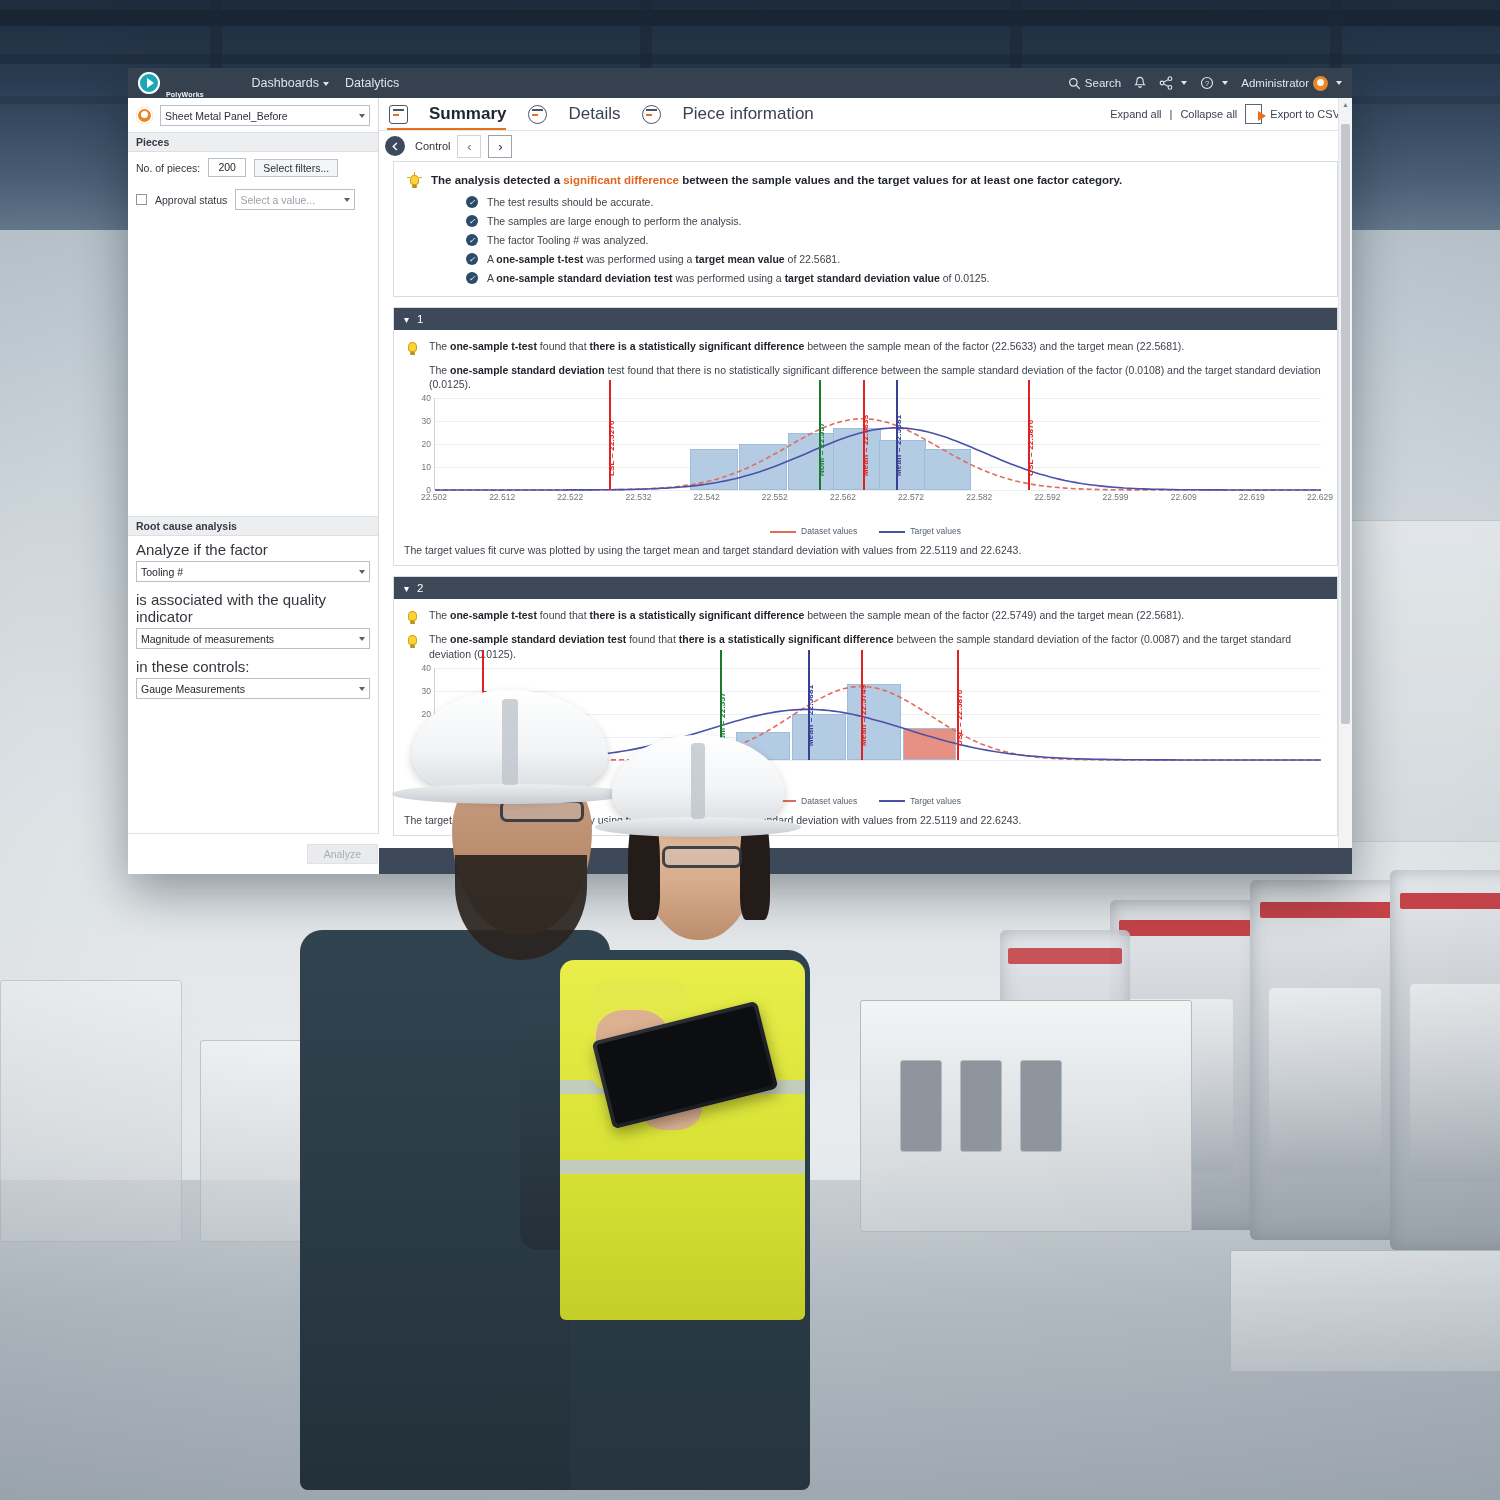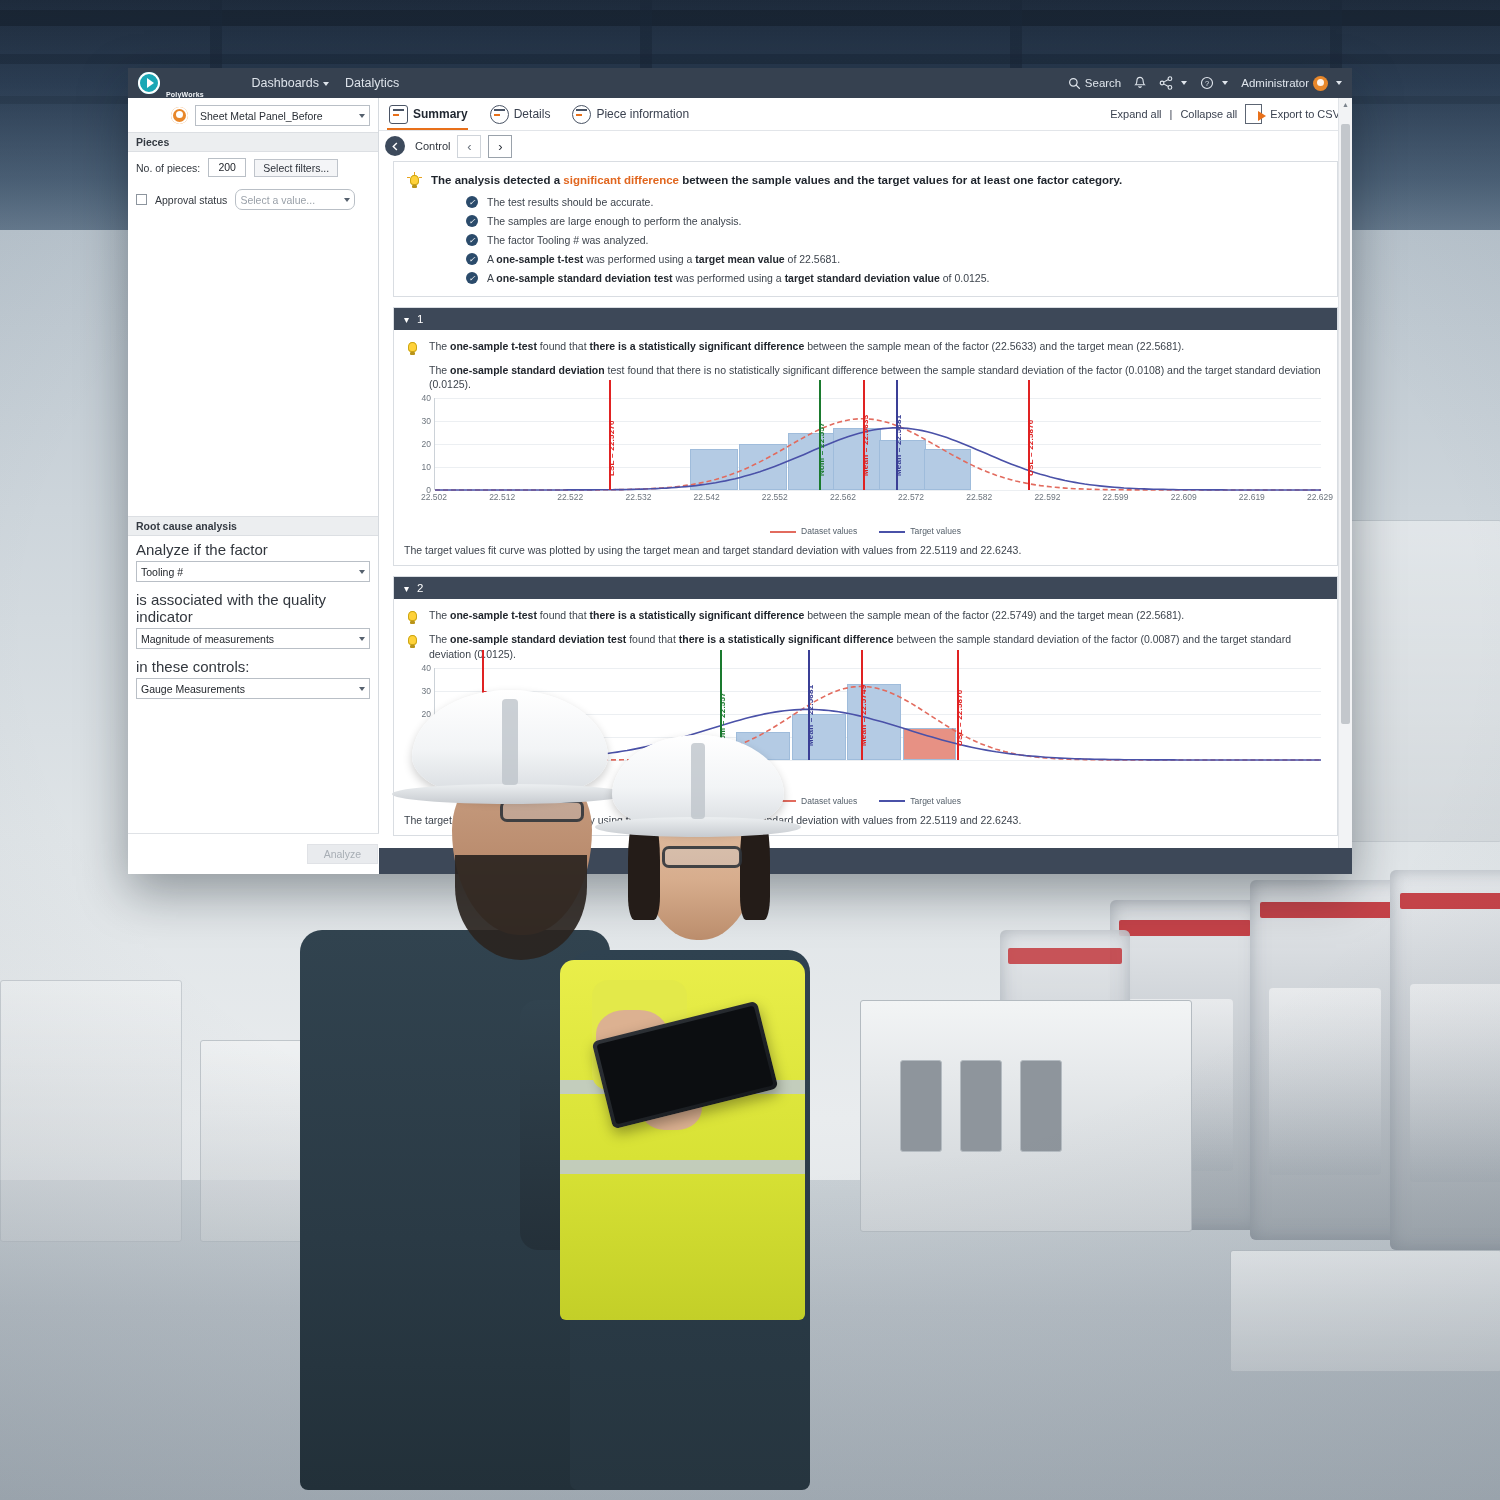--- a/index.html
+++ b/index.html
@@ -73,21 +73,21 @@
   .menu-item{font-size:12.5px;color:#dde3ea;margin-right:16px;cursor:default;}
   .caret{display:inline-block;width:0;height:0;border-left:3.5px solid transparent;border-right:3.5px solid transparent;border-top:4px solid currentColor;margin-left:4px;vertical-align:middle;}
   .tb-right{margin-left:auto;display:flex;align-items:center;gap:13px;font-size:11.5px;color:#dfe5ec;}
   .tb-right .ic{display:inline-flex;align-items:center;gap:4px;}
   .avatar-dot{width:15px;height:15px;border-radius:50%;background:#e8872a;display:inline-block;position:relative;}
   .avatar-dot:after{content:"";position:absolute;left:4px;top:3px;width:7px;height:7px;border-radius:50%;background:#fff;opacity:.9;}
 
   .appbody{display:flex;height:776px;}
   
   .sidebar{width:250px;background:#ffffff;border-right:1px solid #d6dadf;position:relative;}
-  .sel-row{display:flex;align-items:center;gap:7px;padding:7px 8px 6px 8px;margin-left:35px;}
+  .sel-row{display:flex;align-items:center;gap:7px;padding:7px 8px 6px 8px;}
   .round-ic{width:17px;height:17px;border-radius:50%;background:#e8872a;box-shadow:0 0 0 2px #fff inset;position:relative;flex:0 0 auto;}
   .round-ic:after{content:"";position:absolute;left:5px;top:3.5px;width:7px;height:7px;border-radius:50%;background:#fff;}
   .combo{flex:1;height:19px;border:1px solid #b9bfc6;background:#fff;font-size:10.5px;color:#2a2f36;
     display:flex;align-items:center;padding:0 4px;position:relative;}
   .combo .arrow{margin-left:auto;width:0;height:0;border-left:3.5px solid transparent;border-right:3.5px solid transparent;border-top:4px solid #55606d;}
   .panel-head{background:#eceef0;border-top:1px solid #dcdfe3;border-bottom:1px solid #dcdfe3;
     font-size:10.5px;color:#343a42;padding:3px 8px;font-weight:bold;}
   .s-row{display:flex;align-items:center;gap:8px;padding:6px 8px;font-size:10.5px;color:#32373e;}
   .numbox{width:36px;height:17px;border:1px solid #b9bfc6;background:#fff;font-size:10.5px;text-align:center;line-height:17px;color:#22262c;}
   .btn{border:1px solid #bfc4cb;background:#f4f5f7;font-size:10.5px;color:#2d323a;padding:2px 8px;cursor:pointer;}
@@ -96,21 +96,21 @@
   .rca{position:absolute;left:0;top:418px;width:250px;}
   .rca-label{font-size:15px;color:#32373e;padding:5px 8px 3px 8px;}
   .rca-combo{margin:0 8px 4px 8px;height:19px;border:1px solid #b9bfc6;background:#fff;font-size:10.5px;color:#22262c;display:flex;align-items:center;padding:0 4px;}
   .rca-combo .arrow{margin-left:auto;width:0;height:0;border-left:3.5px solid transparent;border-right:3.5px solid transparent;border-top:4px solid #55606d;}
   .analyze-bar{position:absolute;left:0;bottom:0;width:250px;height:40px;border-top:1px solid #dfe2e6;background:#fff;display:flex;align-items:center;justify-content:flex-end;padding-right:8px;}
   .analyze-btn{background:#e9ebee;border:1px solid #e0e2e6;color:#a8aeb5;font-size:10.5px;padding:3px 16px;}
 
   
   .main{flex:1;position:relative;background:#fff;display:flex;flex-direction:column;min-width:0;}
   .tabsbar{height:32px;display:flex;align-items:center;padding-left:8px;border-bottom:1px solid #e2e5e9;background:#fff;}
-  .tab{display:flex;align-items:center;gap:5px;font-size:12px;color:#3b4250;padding:0 12px 0 2px;height:32px;position:relative;margin-right:8px;}
+  .tab{display:flex;align-items:center;gap:21px;font-size:17px;color:#3b4250;padding:0 12px 0 2px;height:32px;position:relative;margin-right:8px;}
   .tab.active{color:#1f2630;font-weight:bold;}
   .tab.active:after{content:"";position:absolute;left:0;right:12px;bottom:0;height:2.5px;background:#e8701a;}
   .tab-ic{width:17px;height:17px;border:1.6px solid #4a5465;border-radius:3px;position:relative;flex:0 0 auto;}
   .tab-ic.round{border-radius:50%;}
   .tab-ic:before{content:"";position:absolute;left:3px;top:3px;right:3px;height:2px;background:#4a5465;}
   .tab-ic:after{content:"";position:absolute;left:3px;top:8px;width:6px;height:2px;background:#e8701a;}
   .topright{margin-left:auto;display:flex;align-items:center;gap:8px;font-size:11px;color:#3b4250;padding-right:12px;}
   .csv-ic{width:15px;height:18px;background:#fff;border:1.4px solid #5c6573;position:relative;}
   .csv-ic:after{content:"";position:absolute;right:-5px;bottom:2px;width:0;height:0;border-left:8px solid #e8701a;border-top:5px solid transparent;border-bottom:5px solid transparent;}
 
@@ -289,21 +289,21 @@
 
       <div class="s-row">
         <span>No. of pieces:</span>
         <span class="numbox">200</span>
         <span class="btn">Select filters...</span>
       </div>
 
       <div class="s-row">
         <i class="chk"></i>
         <span>Approval status</span>
-        <div class="combo ph" style="width:110px;flex:0 0 auto;border-radius:7px;">
+        <div class="combo ph" style="width:110px;flex:0 0 auto;">
           <span>Select a value...</span>
           <i class="arrow"></i>
         </div>
       </div>
 
       <div class="rca">
         <div class="panel-head">Root cause analysis</div>
         <div class="rca-label">Analyze if the factor</div>
         <div class="rca-combo">
           <span>Tooling #</span>

